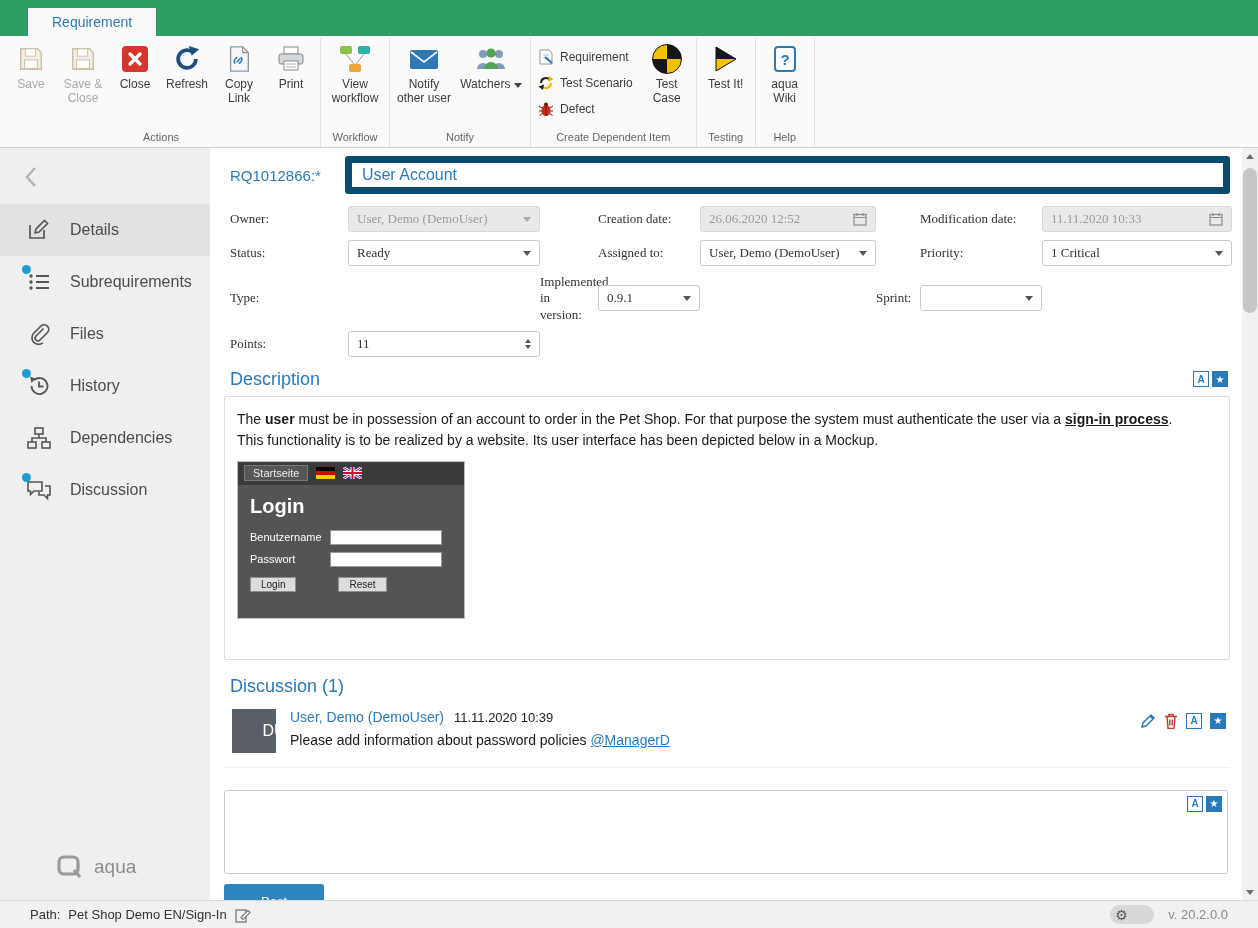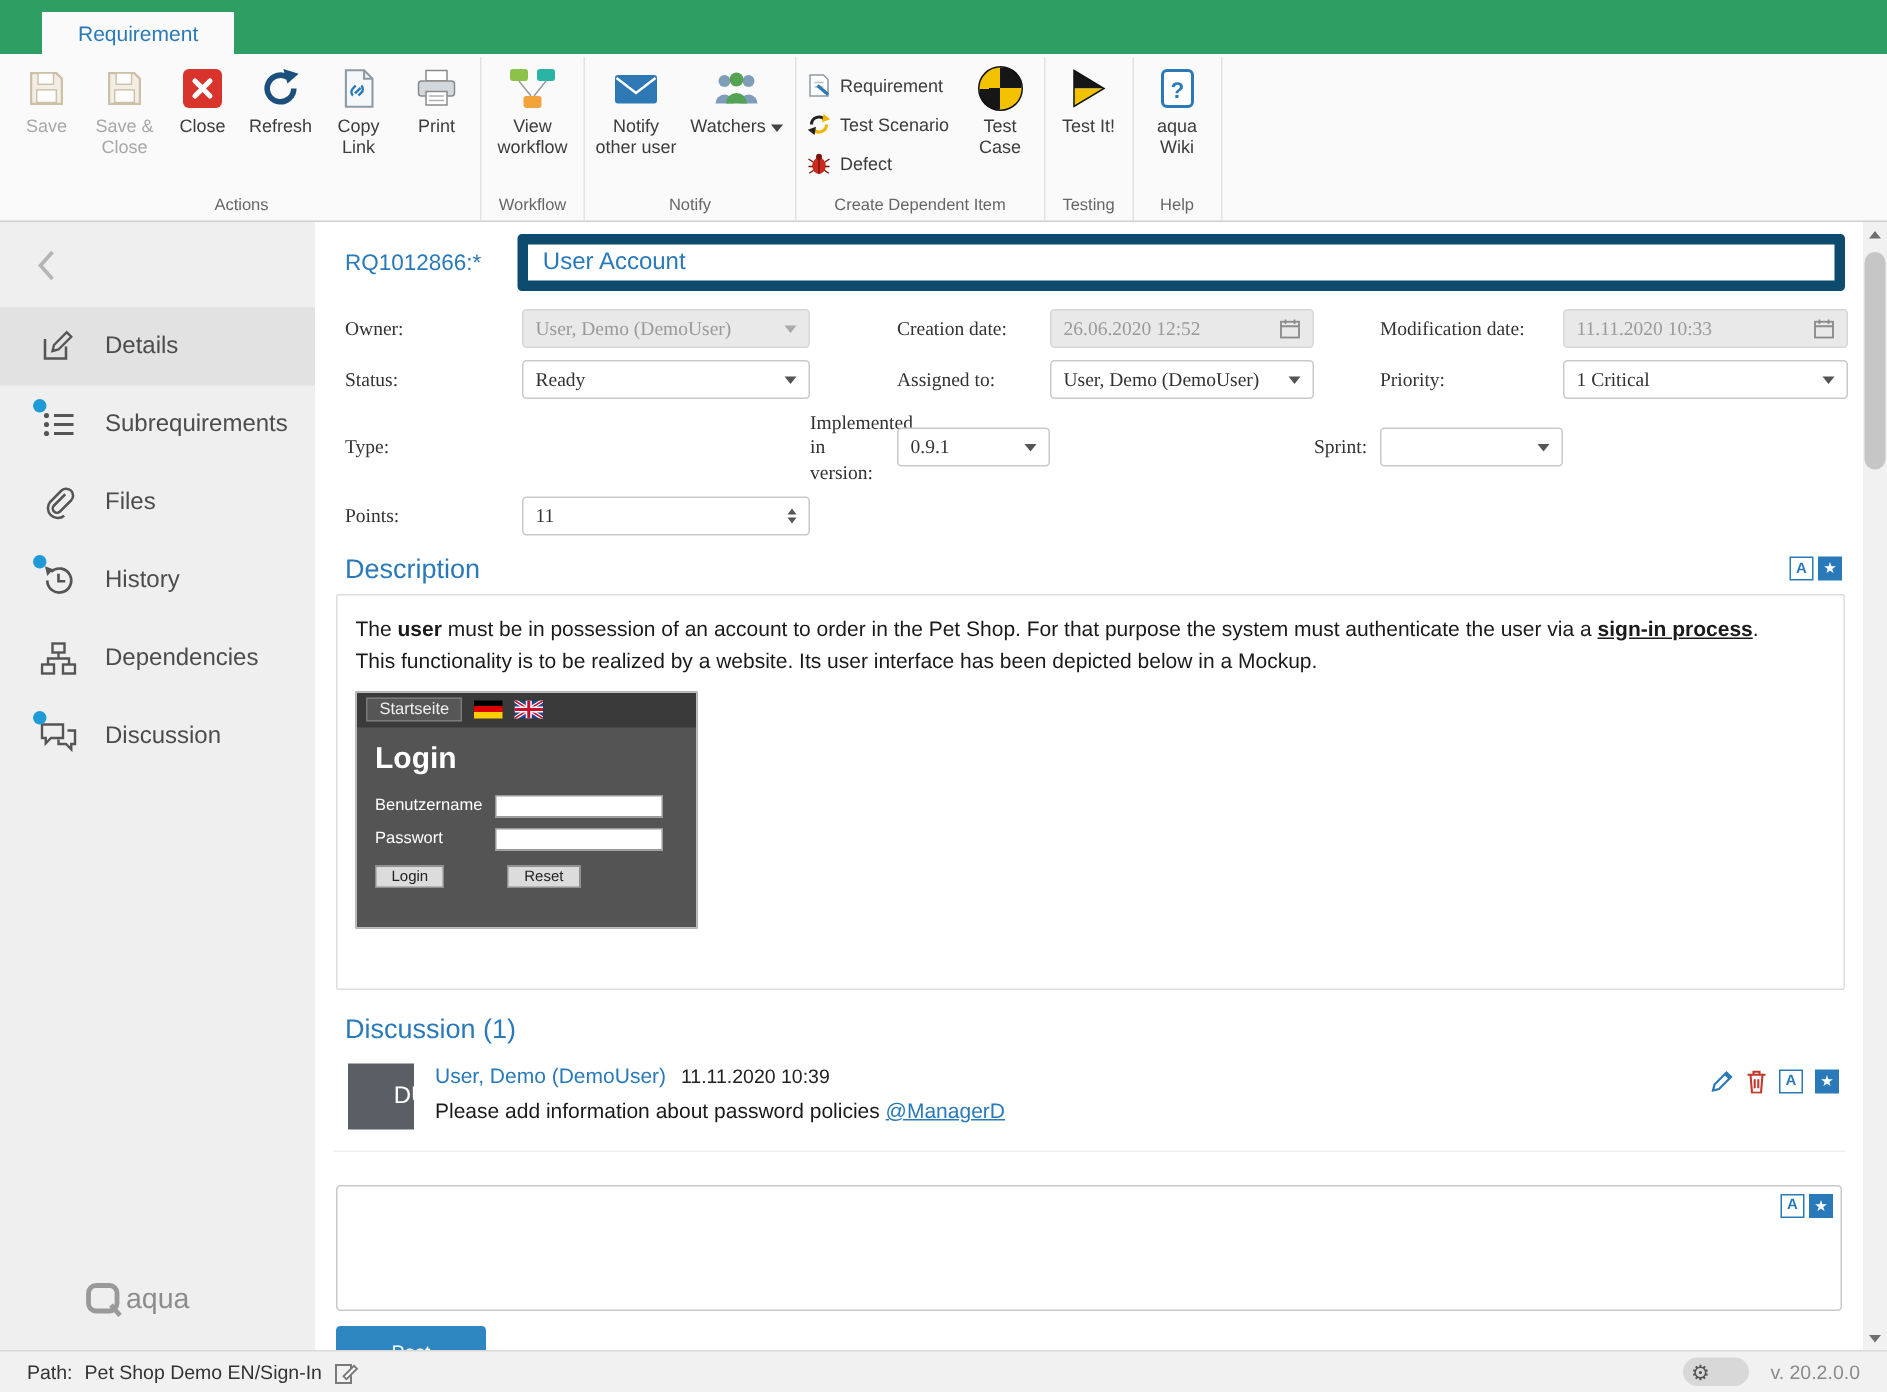--- a/index.html
+++ b/index.html
@@ -37,21 +37,21 @@
   .main { position:absolute; top:148px; left:0; right:0; bottom:28px; display:flex; }
 
   
   .sidebar { width:210px; background:#efefef; display:flex; flex-direction:column; flex-shrink:0; }
   .collapse { margin:18px 0 12px 24px; cursor:pointer; }
   .side-item { height:52px; display:flex; align-items:center; gap:18px; padding-left:26px;
     font-size:16px; color:#4c4c4c; cursor:pointer; }
   .side-item.selected { background:#e2e2e2; }
   .side-ic { position:relative; width:26px; height:26px; display:flex; align-items:center; justify-content:center; }
   .dot { position:absolute; top:-4px; left:-4px; width:9px; height:9px; border-radius:50%; background:#1e9bd7; }
-  .side-logo { margin-top:auto; display:flex; align-items:center; 
+  .side-logo { margin-top:auto; display:flex; align-items:center; gap:10px;
     padding:0 0 20px 56px; color:#8d8d8d; font-size:19px; }
 
   
   .content { flex:1; background:#fff; padding:6px 12px 0 12px; overflow:hidden; }
 
   .title-row { display:flex; align-items:center; gap:24px; margin:2px 0 12px; }
   .req-id { color:#2a7ab9; font-size:15px; white-space:nowrap; padding-left:8px; }
   .title-input { flex:1; height:34px; border:7px solid #0c4a6e; border-radius:3px;
     padding:12px 10px; font-size:16px; color:#2a7ab9; font-family:inherit; background:#fff; }
 
@@ -124,21 +124,21 @@
   .sb-up { top:0; } .sb-down { bottom:0; }
   .tri-up { width:0; height:0; border-left:4px solid transparent; border-right:4px solid transparent;
     border-bottom:5px solid #6f6f6f; }
   .tri-dn { width:0; height:0; border-left:4px solid transparent; border-right:4px solid transparent;
     border-top:5px solid #6f6f6f; }
   .sb-thumb { position:absolute; left:1px; top:20px; width:14px; height:145px;
     background:#c6c6c6; border-radius:7px; cursor:grab; }
 
   
   .statusbar { position:absolute; bottom:0; left:0; width:100%; height:28px; background:#f1f1f1;
-    border-top:1px solid #d9d9d9; display:flex; align-items:center; padding:0 18px;
+    border-top:1px solid #d9d9d9; display:flex; align-items:center; padding:0 30px;
     font-size:13px; color:#333; gap:8px; }
   .sb-right { margin-left:auto; display:flex; align-items:center; gap:14px; }
   .gear-pill { width:44px; height:19px; background:#d8d8d8; border-radius:10px;
     display:flex; align-items:center; padding-left:5px; cursor:pointer; }
   .gear { font-size:14px; color:#555; line-height:1; }
   .version { color:#8a8a8a; }
 </style>
 </head>
 <body>
 

